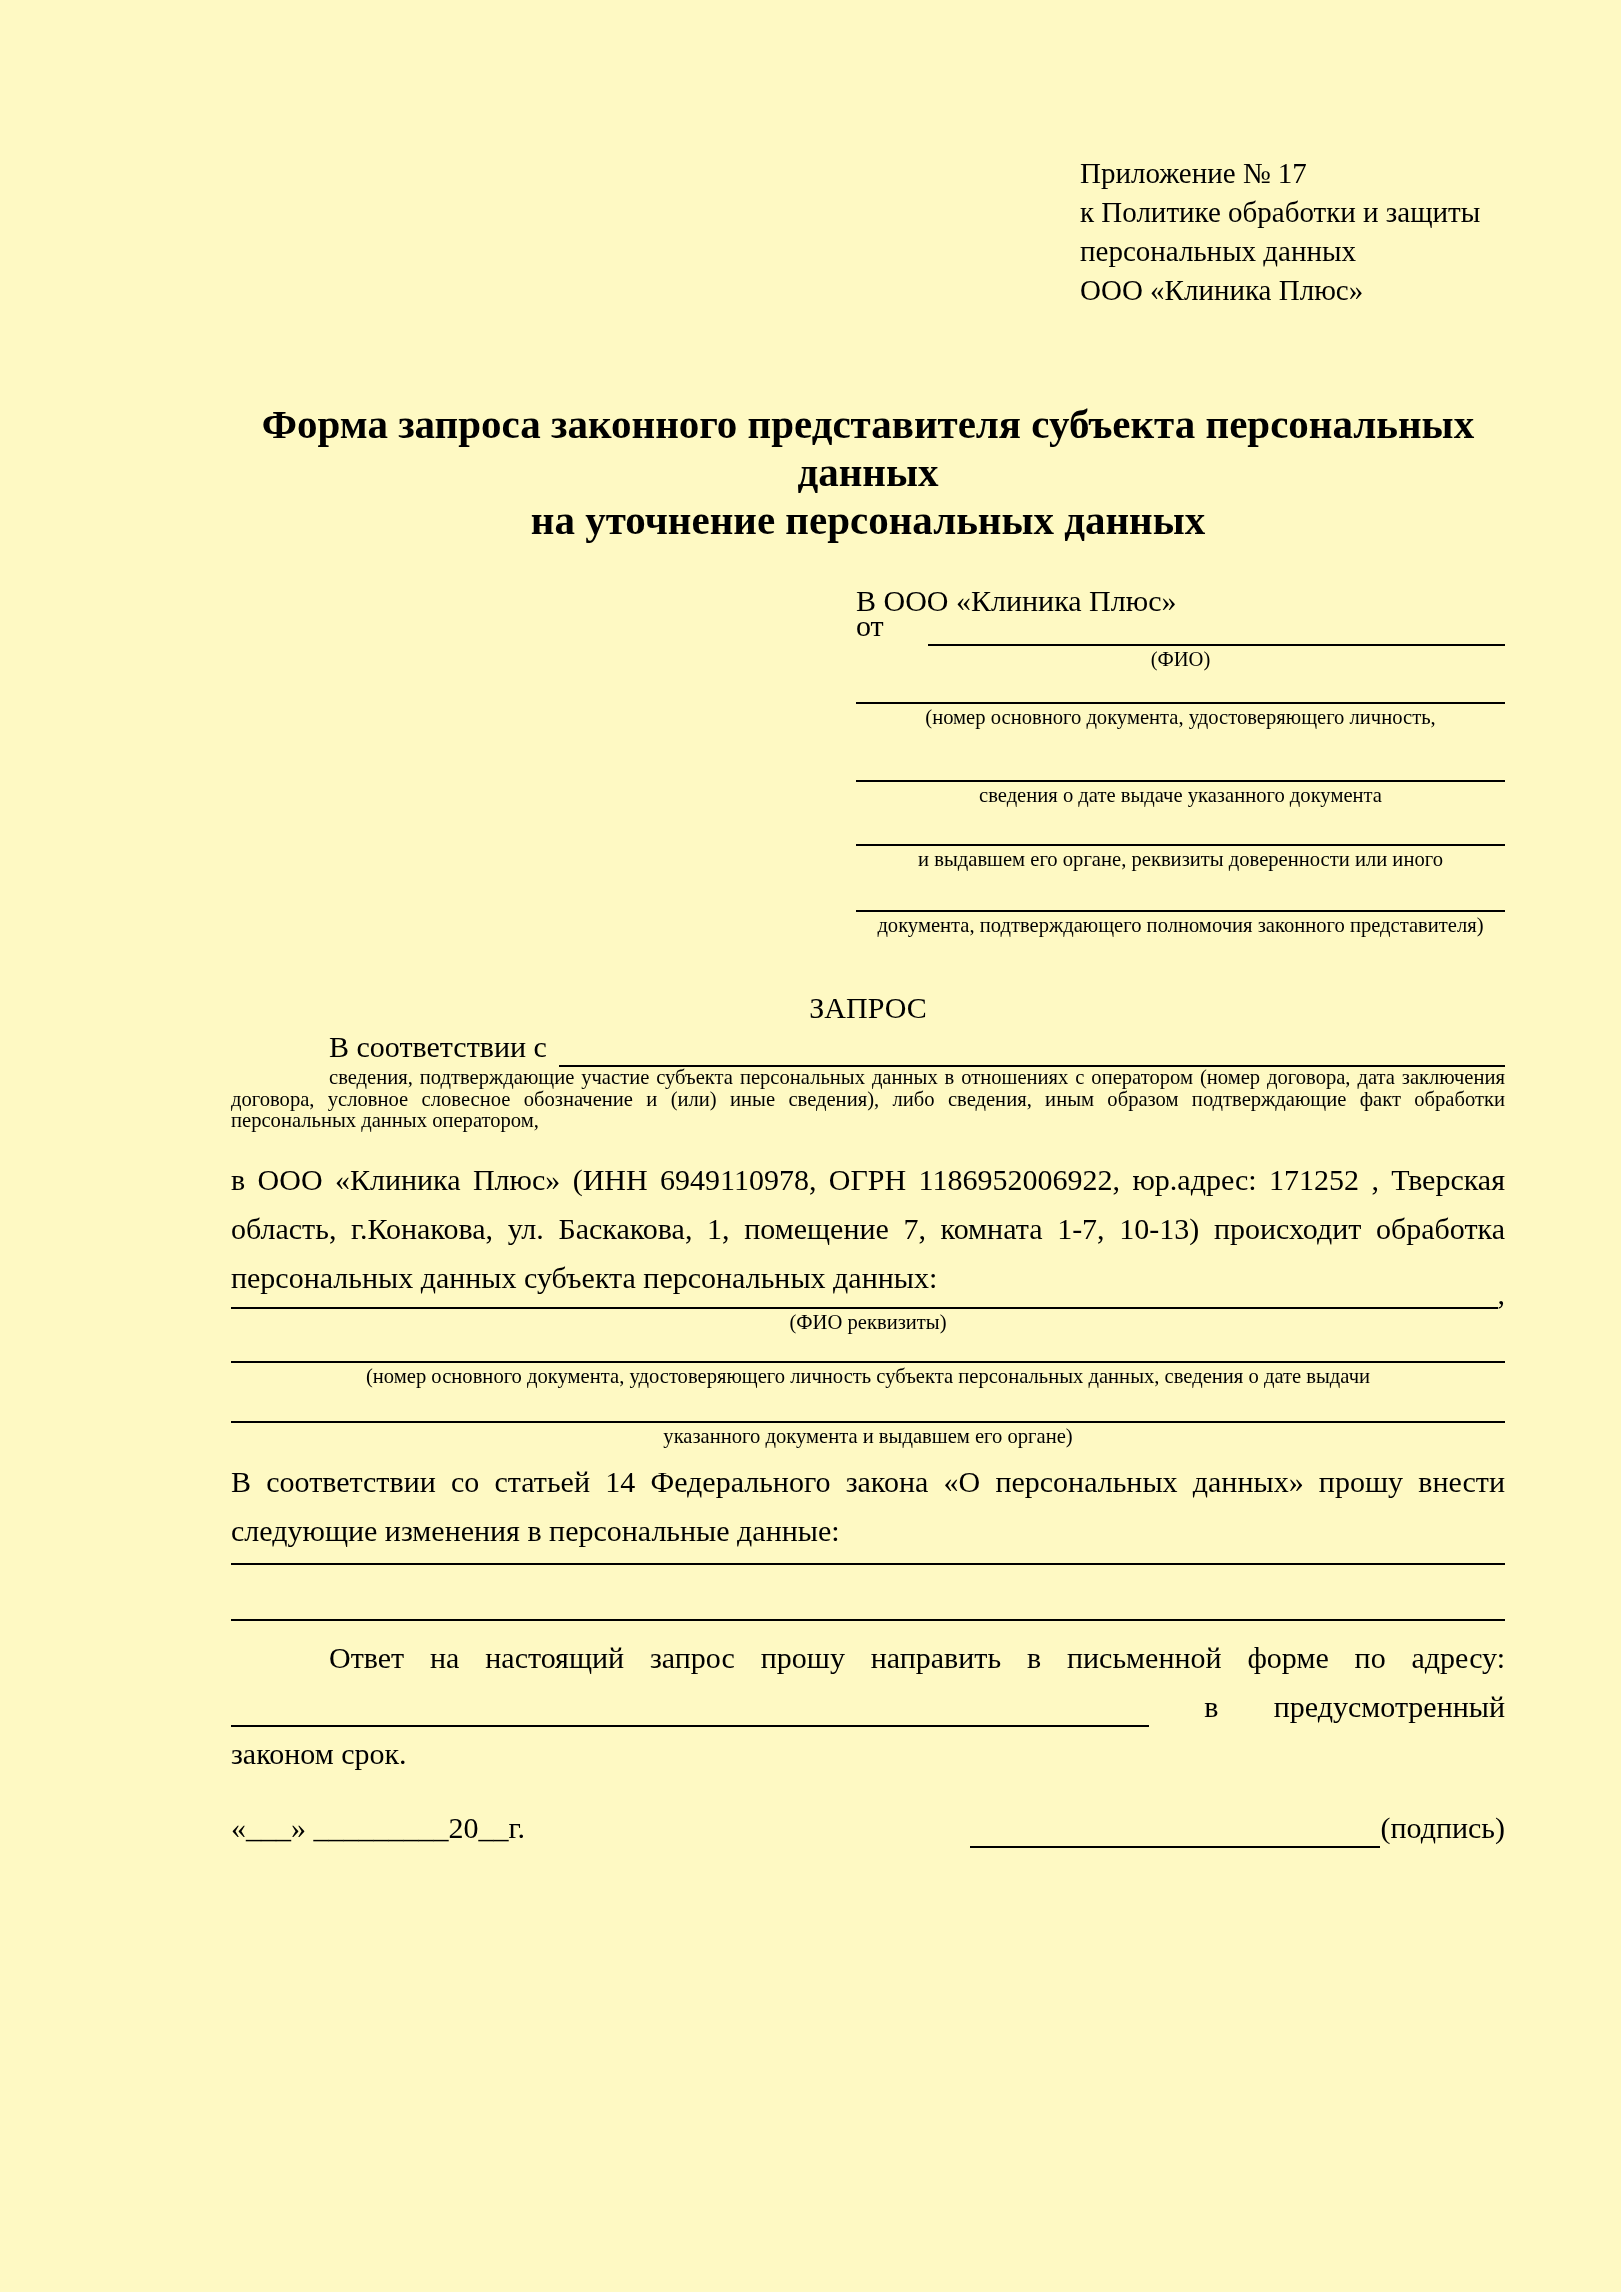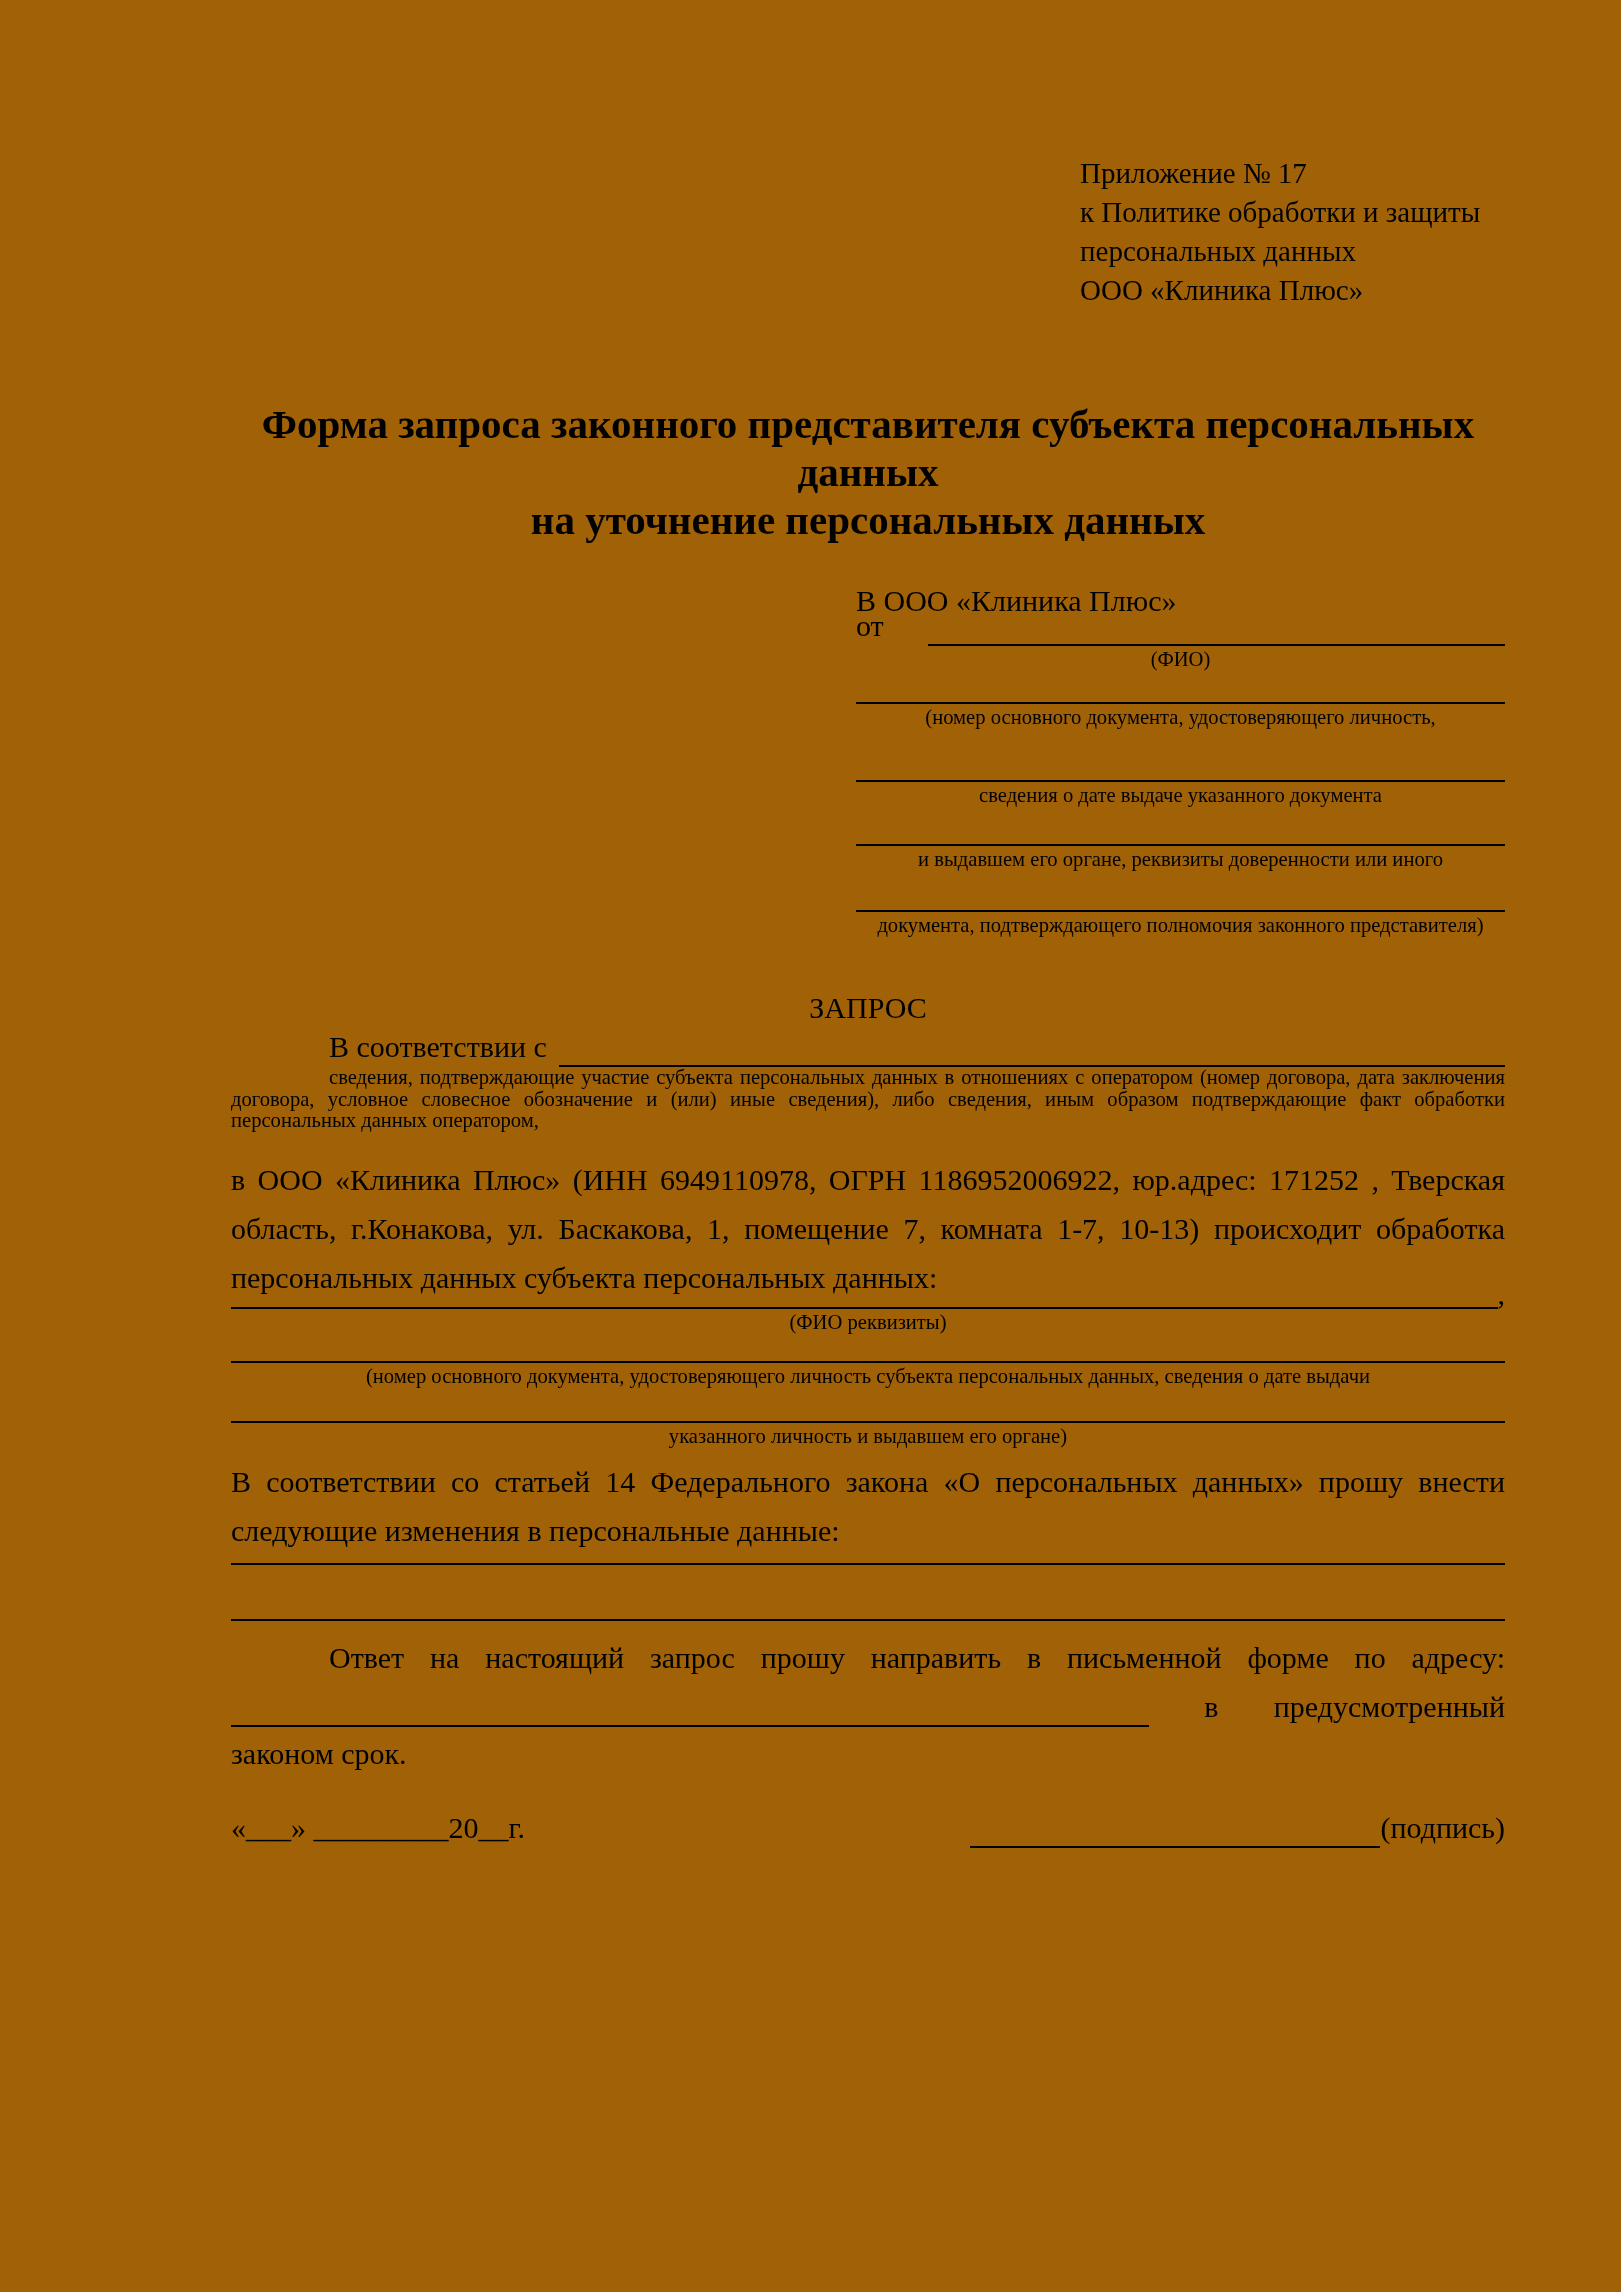--- a/index.html
+++ b/index.html
@@ -1,20 +1,20 @@
 <!DOCTYPE html>
 <html><head>
 <meta charset="utf-8">
 <style>
   html, body { margin: 0; padding: 0; background: #ffffff; }
   .page {
     position: relative;
     width: 1621px;
     height: 2293px;
-    background: #a16207;
+    background: #fef9c3;
     color: #000000;
     font-family: "Liberation Serif", "DejaVu Serif", serif;
     font-size: 30px;
     line-height: 41px;
     overflow: hidden;
   }
   .content { position: absolute; left: 231px; top: 154px; width: 1274px; }
 
   
   .appendix { margin-left: 849px; font-size: 29px; line-height: 39px; }
@@ -112,21 +112,21 @@
     <div class="subject-row">
       <span class="fill"></span>
       <span class="subject-comma">,</span>
     </div>
     <div class="cap">(ФИО реквизиты)</div>
 
     <div class="rule rf1"></div>
     <div class="cap">(номер основного документа, удостоверяющего личность субъекта персональных данных, сведения о дате выдачи</div>
 
     <div class="rule rf2"></div>
-    <div class="cap">указанного личность и выдавшем его органе)</div>
+    <div class="cap">указанного документа и выдавшем его органе)</div>
 
     <p class="par par-law">В соответствии со статьей 14 Федерального закона «О персональных данных» прошу внести следующие изменения в персональные данные:</p>
 
     <div class="rule rg1"></div>
     <div class="rule rg2"></div>
 
     <p class="par-answer">Ответ на настоящий запрос прошу направить в письменной форме по адресу:</p>
     <div class="answer-row">
       <span class="addr-fill"></span>
       <span>в</span>

